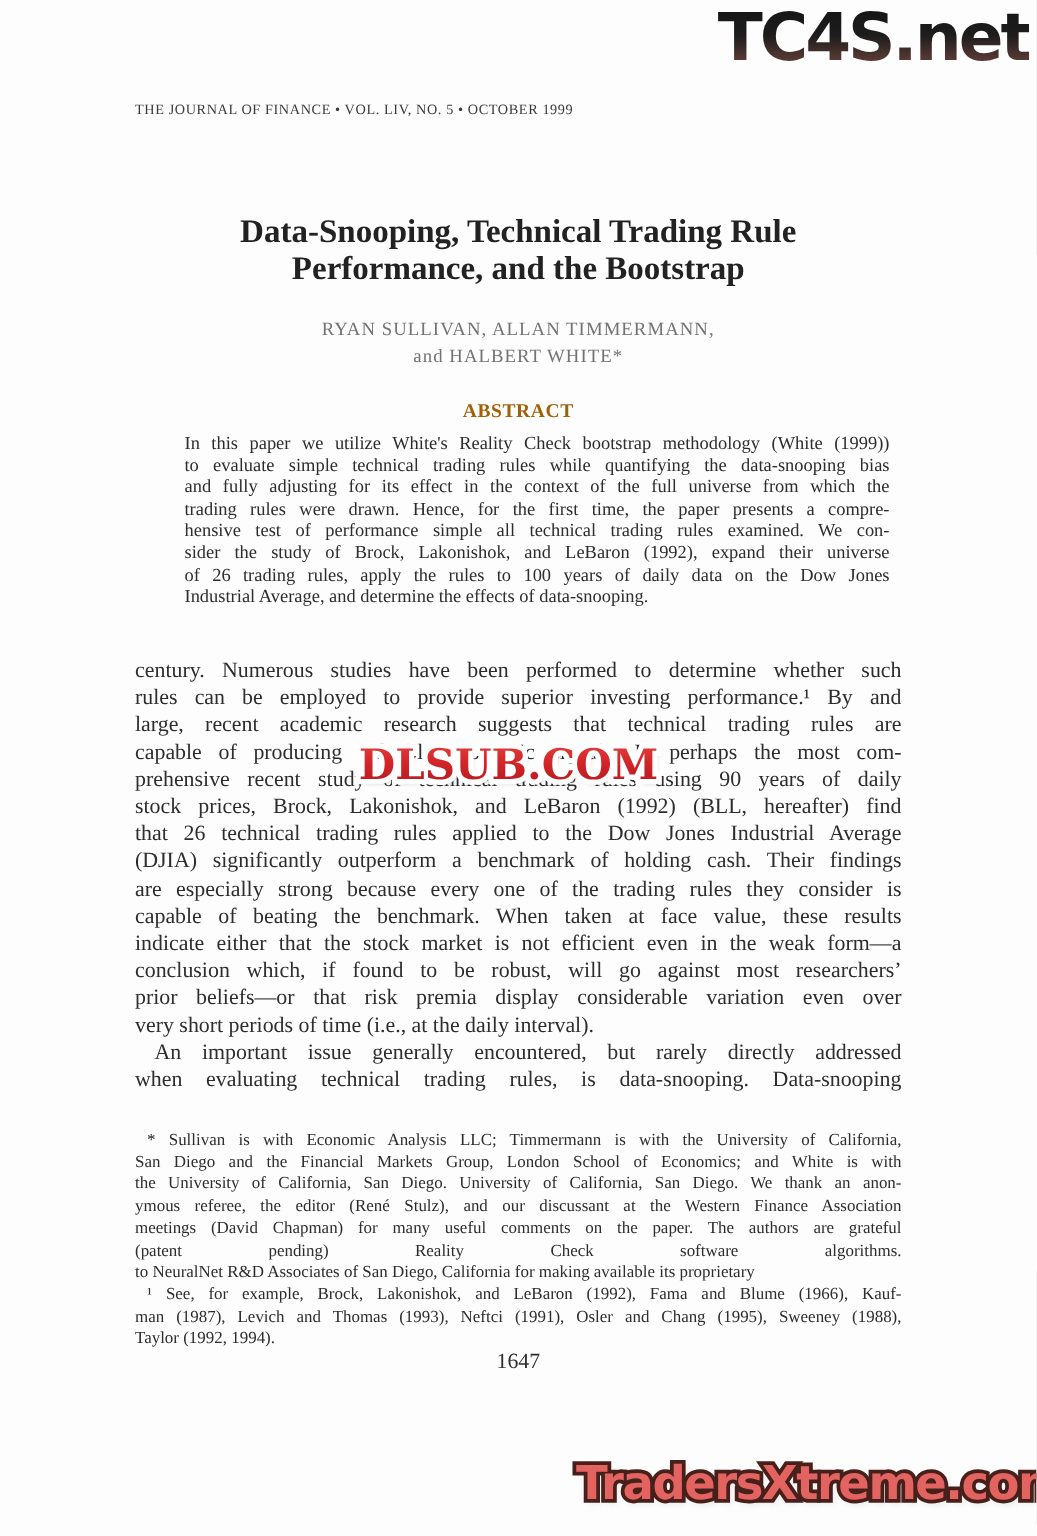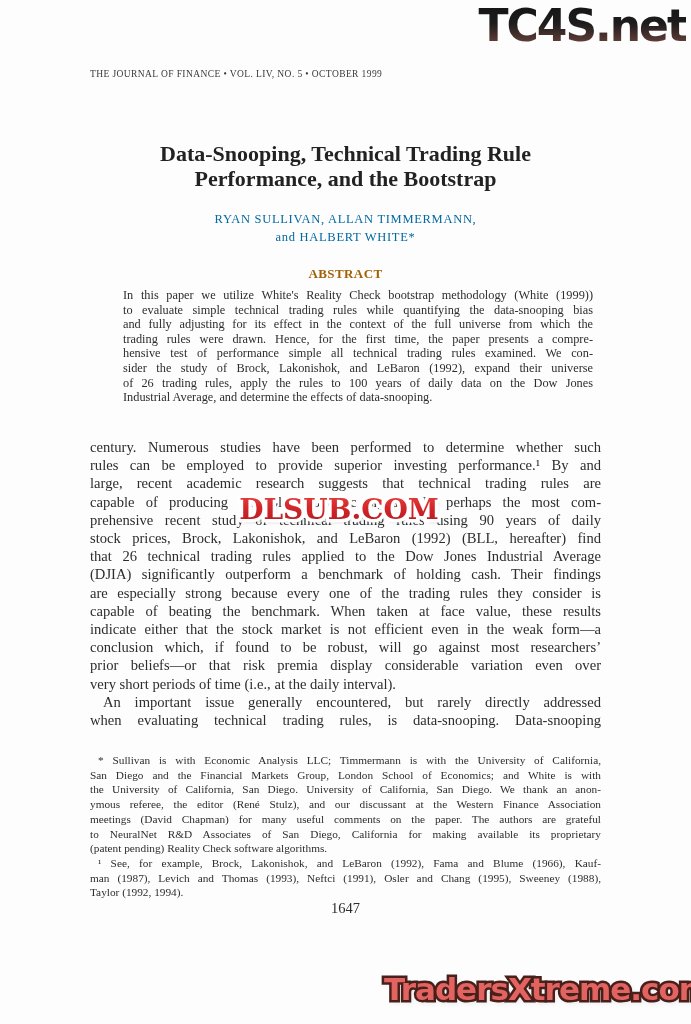--- a/index.html
+++ b/index.html
@@ -5,21 +5,21 @@
   html,body{margin:0;padding:0;background:#e9e9e9;}
   .page{position:relative;width:691px;height:1024px;background:#fdfdfd;overflow:hidden;
         font-family:"Liberation Serif", serif;color:#2d2d2d;}
 
   .journal-header{position:absolute;left:90px;top:69px;font-size:9.5px;letter-spacing:.4px;color:#3a3a3a;}
 
   .title{position:absolute;left:90px;top:141px;width:511px;text-align:center;
          font-size:22px;font-weight:bold;line-height:25px;color:#222;}
 
   .authors{position:absolute;left:90px;top:211px;width:511px;text-align:center;
-           font-size:12.5px;letter-spacing:.7px;line-height:17.5px;color:#0369a1;}
+           font-size:12.5px;letter-spacing:.7px;line-height:17.5px;color:#737373;}
 
   .abstract-heading{position:absolute;left:90px;top:266px;width:511px;text-align:center;
                     font-size:13px;font-weight:bold;letter-spacing:.4px;color:#a16207;}
 
   .abstract{position:absolute;left:123px;top:288px;width:470px;
             font-size:12.3px;line-height:14.6px;}
   .abstract .jl{text-align:justify;text-align-last:justify;white-space:normal;}
   .abstract .jl:last-child{text-align-last:left;}
 
   .body-col{position:absolute;left:90px;top:438px;width:511px;font-size:14.6px;line-height:18.2px;}
@@ -123,22 +123,22 @@
     <span class="layer fill">DLSUB.COM</span>
   </div>
 
   <div class="footnotes">
     <div class="fn-star">
         <div class="jl">* Sullivan is with Economic Analysis LLC; Timmermann is with the University of California,</div>
         <div class="jl">San Diego and the Financial Markets Group, London School of Economics; and White is with</div>
         <div class="jl">the University of California, San Diego. University of California, San Diego. We thank an anon-</div>
         <div class="jl">ymous referee, the editor (René Stulz), and our discussant at the Western Finance Association</div>
         <div class="jl">meetings (David Chapman) for many useful comments on the paper. The authors are grateful</div>
+        <div class="jl">(patent pending) Reality Check software algorithms.</div>
         <div class="jl">to NeuralNet R&amp;D Associates of San Diego, California for making available its proprietary</div>
-        <div class="jl">(patent pending) Reality Check software algorithms.</div>
       </div>
     <div class="fn-one">
         <div class="jl">¹ See, for example, Brock, Lakonishok, and LeBaron (1992), Fama and Blume (1966), Kauf-</div>
         <div class="jl">man (1987), Levich and Thomas (1993), Neftci (1991), Osler and Chang (1995), Sweeney (1988),</div>
         <div class="jl">Taylor (1992, 1994).</div>
       </div>
   </div>
 
   <div class="page-number">1647</div>
 

